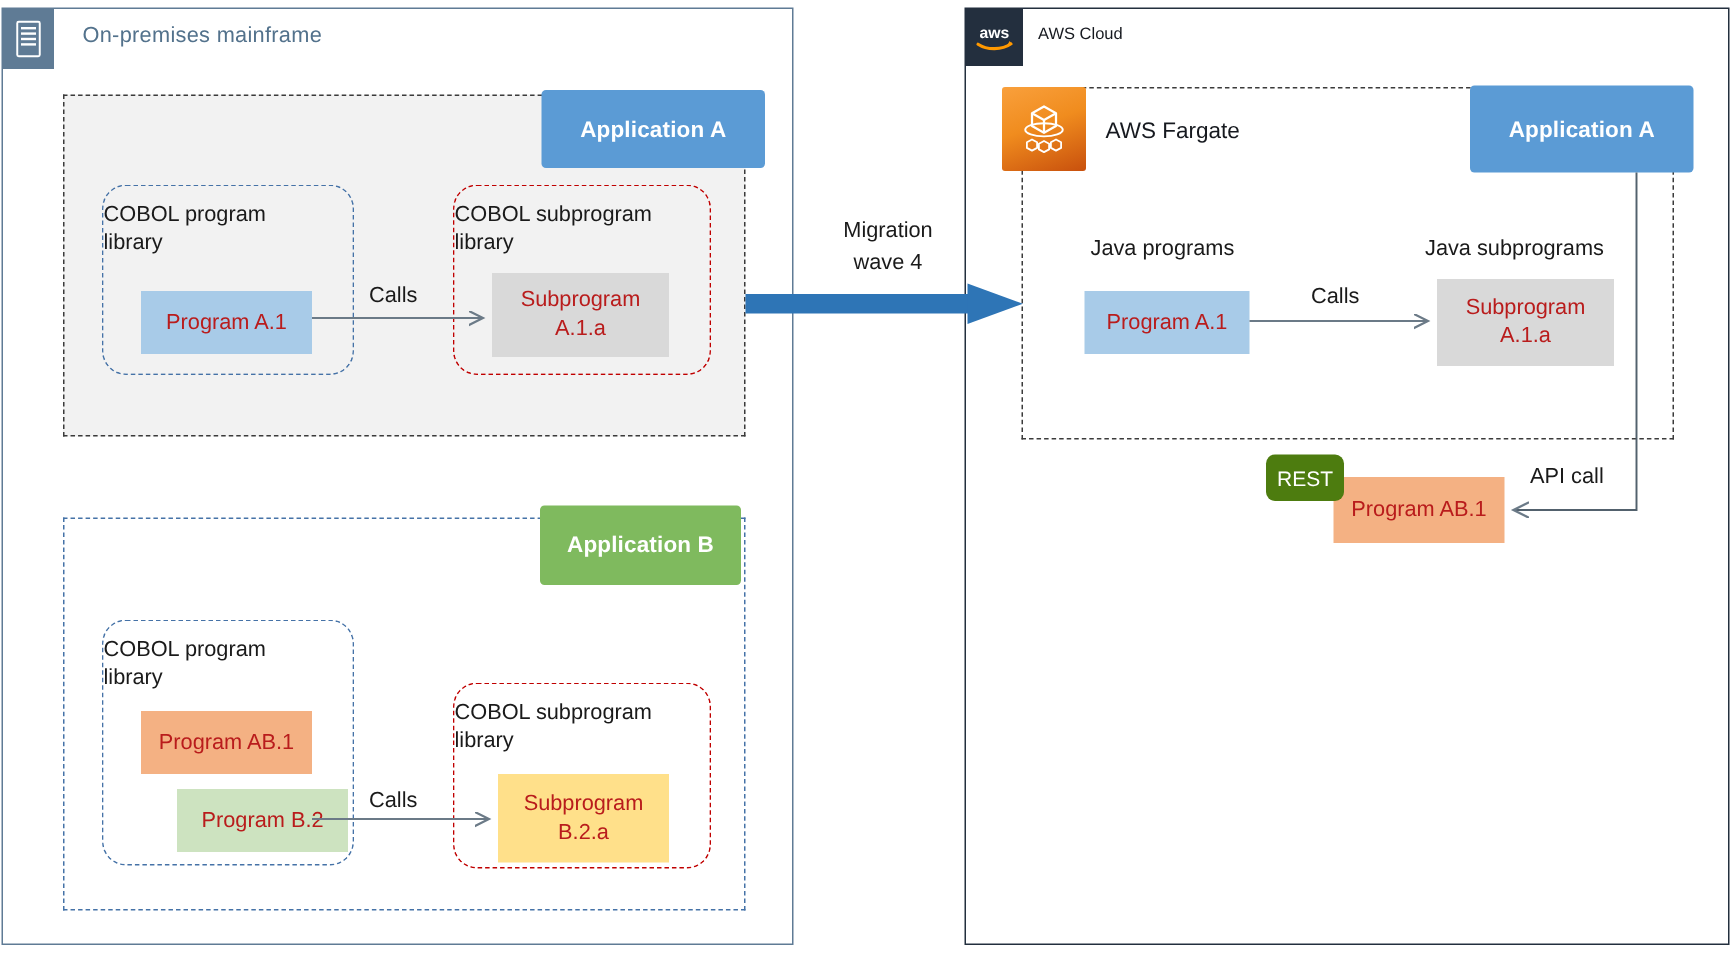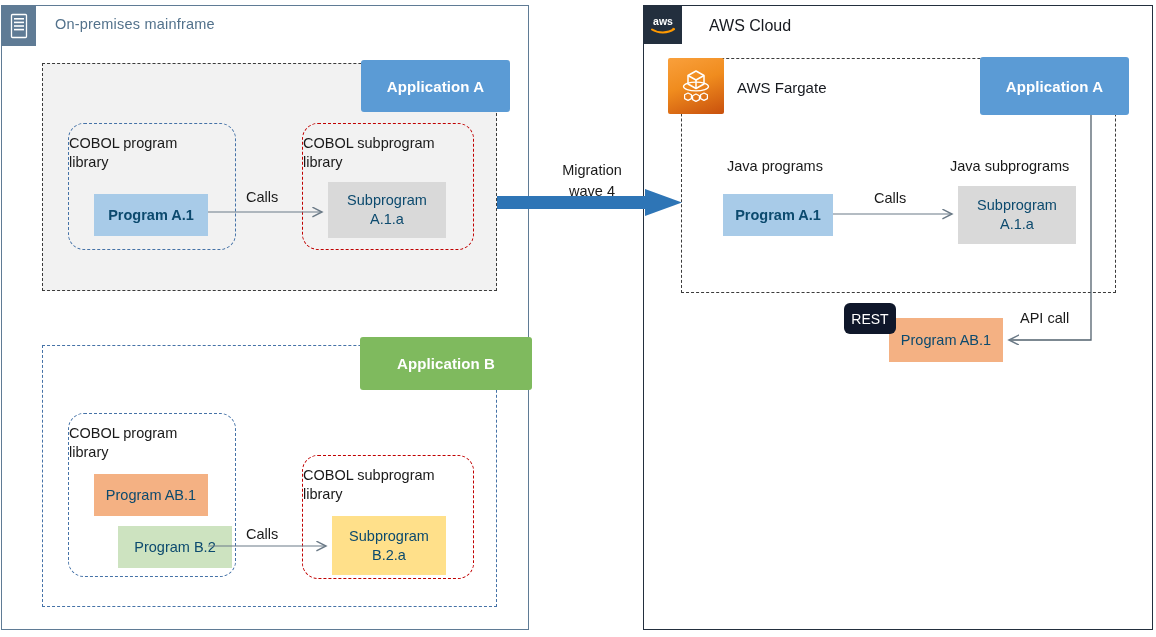--- a/index.html
+++ b/index.html
@@ -8,48 +8,48 @@
   .abs{position:absolute;}
 
   
   .panel-onprem{left:1px;top:5px;width:528px;height:625px;border:1px solid #5f7b95;background:#fff;box-sizing:border-box;}
   .panel-aws{left:643px;top:5px;width:510px;height:625px;border:1px solid #232f3e;background:#fff;box-sizing:border-box;}
 
   
   .onprem-icon{left:2px;top:6px;width:34px;height:40px;background:#5f7b95;display:flex;align-items:center;justify-content:center;}
   .onprem-title{left:55px;top:16px;font-size:14.5px;color:#53728c;letter-spacing:.2px;}
   .aws-icon{left:644px;top:6px;width:38px;height:38px;background:#232f3e;display:flex;align-items:center;justify-content:center;}
-  .aws-title{left:709px;top:17px;font-size:16px;color:#16191f;}
+  .aws-title{left:692px;top:17px;font-size:11px;color:#16191f;}
 
   
   .group-a{left:42px;top:63px;width:455px;height:228px;border:1.4px dashed #3b3b3b;background:#f2f2f2;box-sizing:border-box;}
   .group-b{left:42px;top:345px;width:455px;height:262px;border:1.4px dashed #4572a7;box-sizing:border-box;}
 
   
   .badge{border-radius:3px;display:flex;align-items:center;justify-content:center;
          color:#fff;font-weight:bold;font-size:15px;letter-spacing:.1px;}
   .badge-appa-left{left:361px;top:60px;width:149px;height:52px;background:#5b9bd5;}
-  .badge-appb-left{left:360px;top:337px;width:172px;height:53px;background:#7fba5e;}
+  .badge-appb-left{left:360px;top:337px;width:134px;height:53px;background:#7fba5e;}
   .badge-appa-right{left:980px;top:57px;width:149px;height:58px;background:#5b9bd5;}
 
   
   .lib{box-sizing:border-box;border-radius:16px;}
   .lib-blue{border:1.4px dashed #4572a7;}
   .lib-red{border:1.4px dashed #c00000;}
   .lib-title{font-size:14.5px;line-height:19px;color:#1a1a1a;}
 
   .lib-a-prog{left:68px;top:123px;width:168px;height:127px;}
   .lib-a-sub{left:302px;top:123px;width:172px;height:127px;}
   .lib-b-prog{left:68px;top:413px;width:168px;height:164px;}
   .lib-b-sub{left:302px;top:455px;width:172px;height:124px;}
 
   
   .pbox{display:flex;align-items:center;justify-content:center;text-align:center;
-        font-size:14.5px;line-height:19px;color:#0c4a6e;box-sizing:border-box;}
-  .c-blue{background:#a8cbe8;font-weight:bold;}
+        font-size:14.5px;line-height:19px;color:#b91c1c;box-sizing:border-box;}
+  .c-blue{background:#a8cbe8;}
   .c-gray{background:#d9d9d9;}
   .c-peach{background:#f4b183;}
   .c-green{background:#cde3c0;margin-left:24px;}
   .c-yellow{background:#ffe08a;}
 
   .box-a1-left{left:94px;top:194px;width:114px;height:42px;}
   .box-a1a-left{left:328px;top:182px;width:118px;height:56px;}
   .box-ab1-left{left:94px;top:474px;width:114px;height:42px;}
   .box-b2-left{left:94px;top:526px;width:114px;height:42px;}
   .box-b2a-left{left:332px;top:516px;width:114px;height:59px;}
@@ -59,32 +59,32 @@
   .box-ab1-right{left:889px;top:318px;width:114px;height:44px;}
 
   
   .fargate-box{left:681px;top:58px;width:435px;height:235px;border:1.4px dashed #3b3b3b;box-sizing:border-box;}
   .fargate-icon{left:668px;top:58px;width:56px;height:56px;border-radius:2px;
        background:linear-gradient(160deg,#f9a03c 0%,#f08c1e 45%,#c8500d 100%);
        display:flex;align-items:center;justify-content:center;}
   .fargate-label{left:737px;top:79px;font-size:15px;color:#16191f;}
 
   
-  .rest-chip{left:844px;top:303px;width:52px;height:31px;background:#0f172a;border-radius:6px;
+  .rest-chip{left:844px;top:303px;width:52px;height:31px;background:#4d7c0f;border-radius:6px;
        display:flex;align-items:center;justify-content:center;color:#fff;font-size:14px;}
 
   
   .lbl{font-size:14.5px;color:#1a1a1a;line-height:19px;}
   .lbl-calls-a{left:246px;top:188px;}
   .lbl-calls-b{left:246px;top:525px;}
   .lbl-calls-r{left:874px;top:189px;}
   .lbl-java-prog{left:727px;top:157px;}
   .lbl-java-sub{left:950px;top:157px;}
   .lbl-apicall{left:1020px;top:309px;}
-  .lbl-migration{left:544px;top:144px;width:96px;text-align:center;line-height:21px;margin-top:16px;}
+  .lbl-migration{left:544px;top:144px;width:96px;text-align:center;line-height:21px;}
 
   svg{display:block;overflow:visible;}
   .svg-layer{left:0;top:0;width:1156px;height:637px;pointer-events:none;}
 </style>
 </head>
 <body>
 
 <div class="abs panel-onprem"></div>
 
 <div class="abs onprem-icon">

